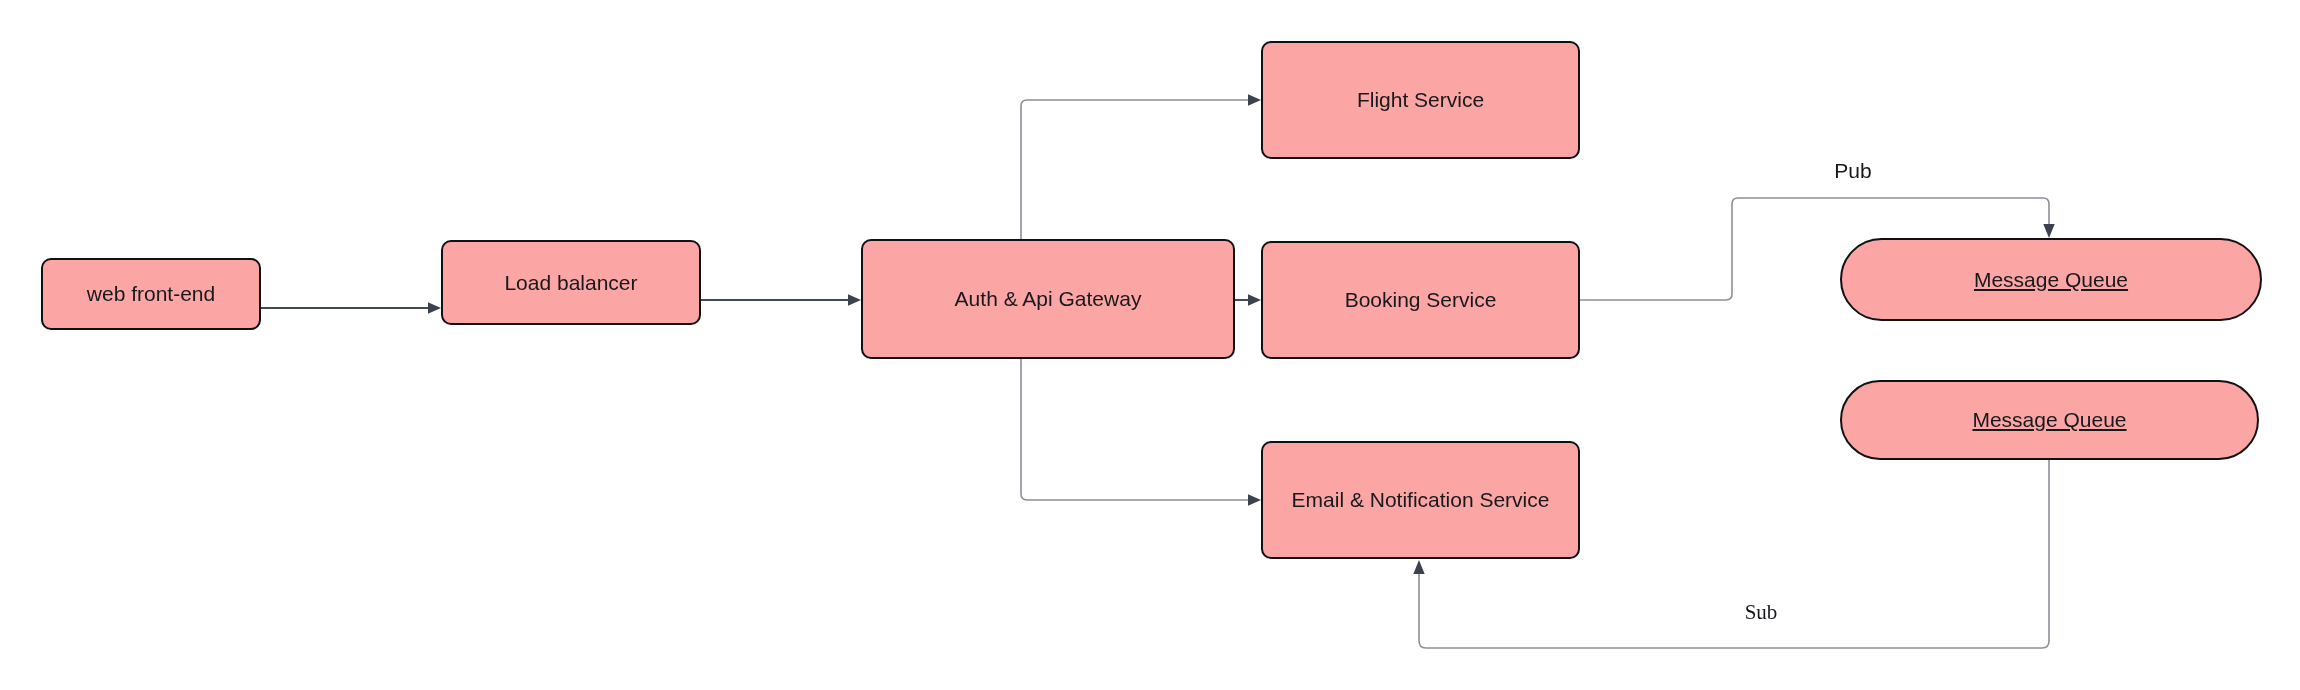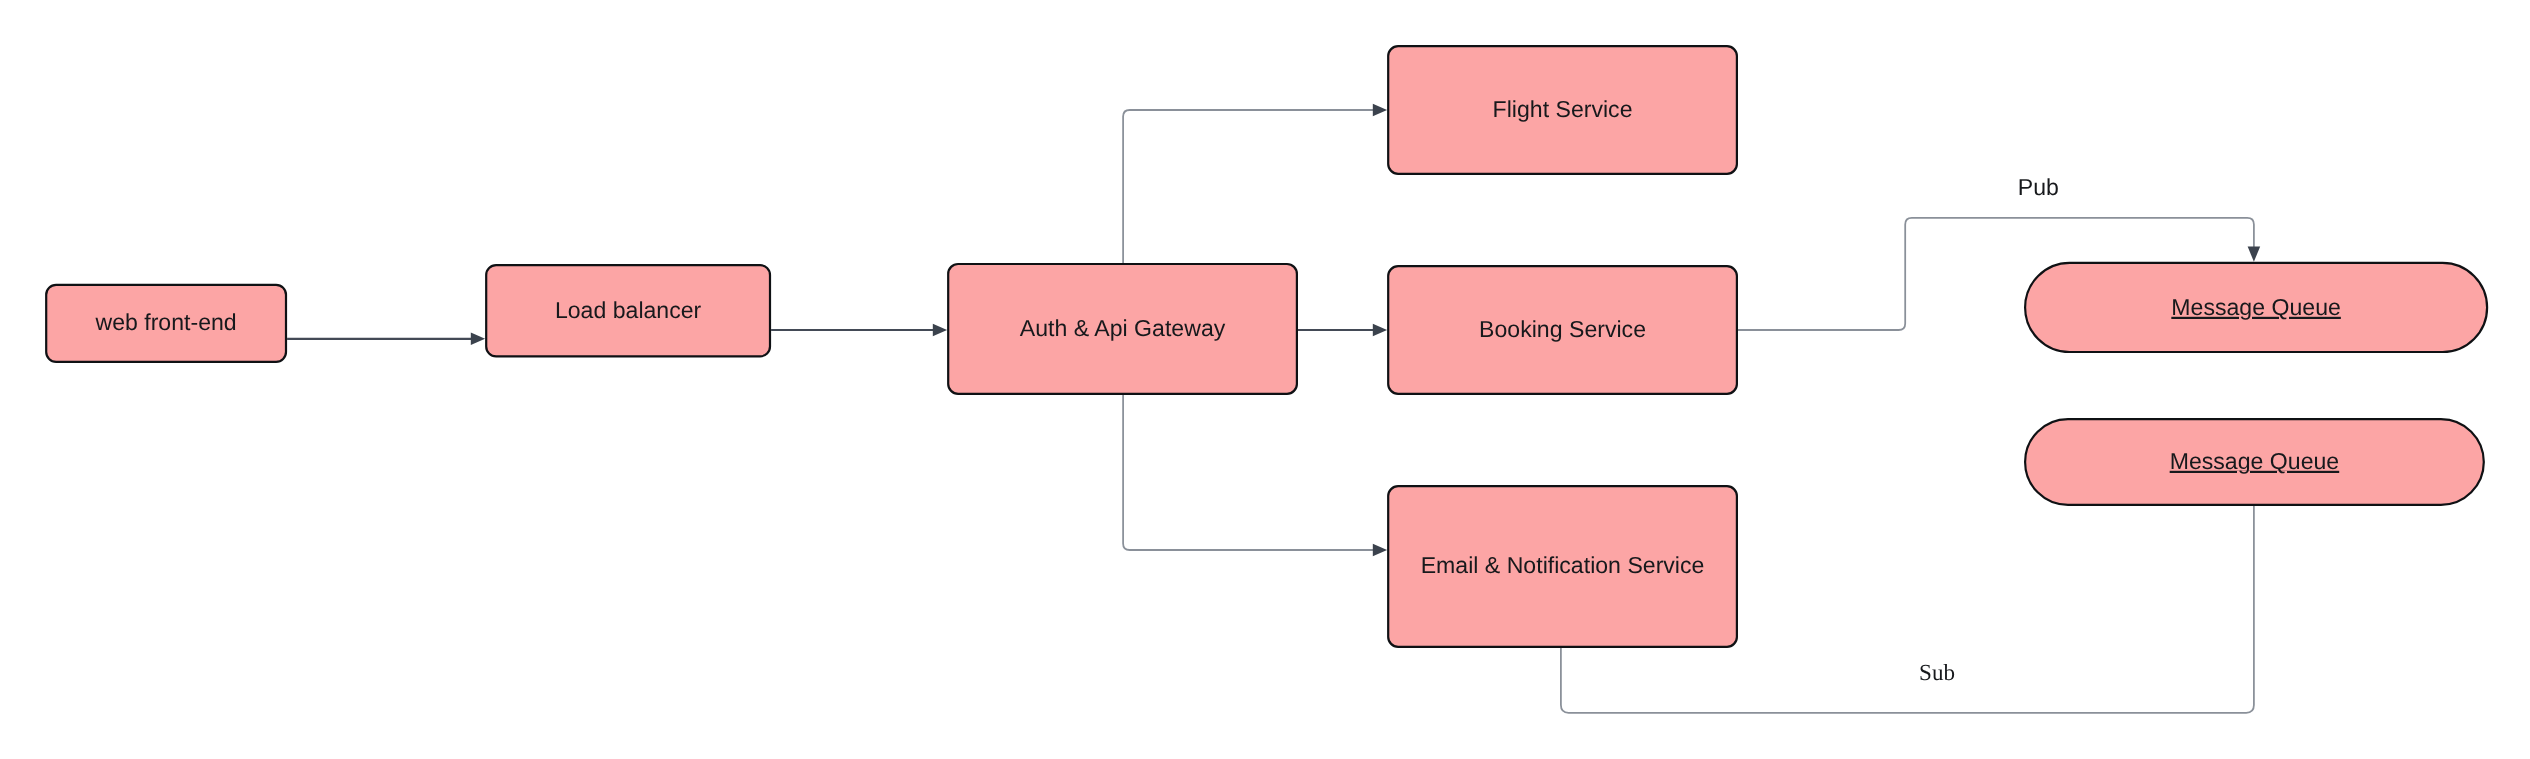--- a/index.html
+++ b/index.html
@@ -22,24 +22,24 @@
     justify-content: center;
     text-align: center;
     font-size: 21px;
     color: #17191c;
     line-height: 1.2;
     z-index: 2;
   }
   .stadium { border-radius: 999px; text-decoration: underline; }
   #n-webfrontend   { left: 41px;   top: 258px; width: 220px; height: 72px; }
   #n-loadbalancer  { left: 441px;  top: 240px; width: 260px; height: 85px; }
-  #n-auth          { left: 861px;  top: 239px; width: 319px; height: 120px; }
+  #n-auth          { left: 861px;  top: 239px; width: 374px; height: 120px; }
   #n-flight        { left: 1261px; top: 41px;  width: 319px; height: 118px; }
   #n-booking       { left: 1261px; top: 241px; width: 319px; height: 118px; justify-content: center; }
-  #n-email         { left: 1261px; top: 441px; width: 319px; height: 148px; }
+  #n-email         { left: 1261px; top: 441px; width: 319px; height: 118px; }
   #n-mq-top        { left: 1840px; top: 238px; width: 422px; height: 83px; }
   #n-mq-bottom     { left: 1840px; top: 380px; width: 419px; height: 80px; }
 
   #edge-layer {
     position: absolute;
     left: 0; top: 0;
     width: 2300px; height: 690px;
     z-index: 1;
   }
   .edge-straight { stroke: #434a56; stroke-width: 2px;   fill: none; }

